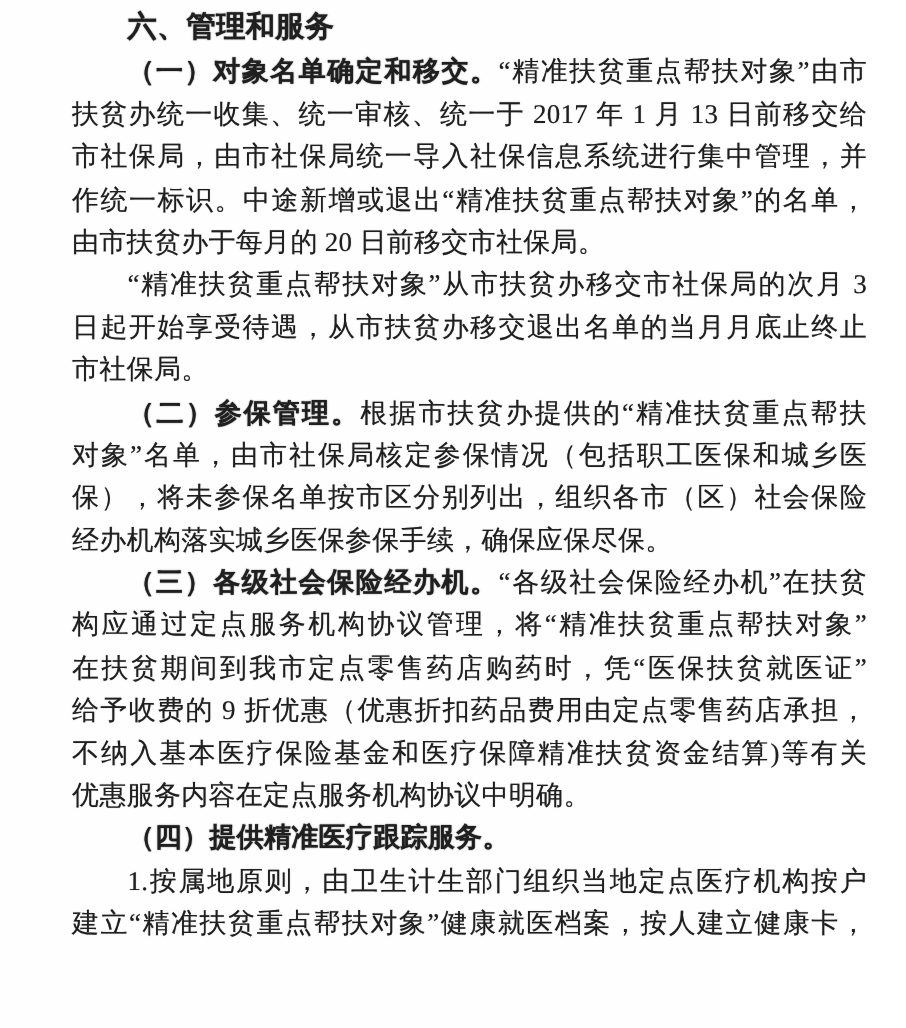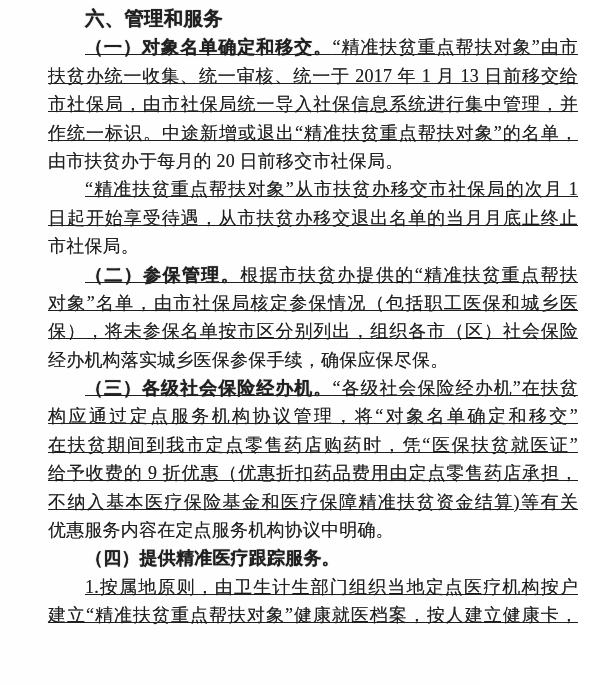--- a/index.html
+++ b/index.html
@@ -33,21 +33,20 @@
     font-size: 18px;
     color: #1f1f1f;
     white-space: nowrap;
     letter-spacing: 0.2px;
     text-shadow: 0 0 0.6px rgba(20,20,20,0.55);
   }
   .line.justify {
     text-align: justify;
     text-align-last: justify;
     text-justify: inter-character;
-    text-decoration: underline;
   }
   .line.indent {
     padding-left: 37px;
   }
   .line.heading {
     font-size: 19.5px;
   }
   .run.bold {
     font-weight: 700;
     text-shadow: 0 0 0.9px rgba(10,10,10,0.8);
@@ -57,29 +56,29 @@
 <body>
 
 <div class="page" style="background: rgb(254, 254, 254);">
   <div class="doc" id="doc-body" style="color: rgb(31, 31, 31);">
       <div class="line indent heading"><span class="run bold">六、管理和服务</span></div>
       <div class="line indent justify"><span class="run bold">（一）对象名单确定和移交。</span><span class="run">“精准扶贫重点帮扶对象”由市</span></div>
       <div class="line justify"><span class="run">扶贫办统一收集、统一审核、统一于 2017 年 1 月 13 日前移交给</span></div>
       <div class="line justify"><span class="run">市社保局，由市社保局统一导入社保信息系统进行集中管理，并</span></div>
       <div class="line justify"><span class="run">作统一标识。中途新增或退出“精准扶贫重点帮扶对象”的名单，</span></div>
       <div class="line"><span class="run">由市扶贫办于每月的 20 日前移交市社保局。</span></div>
-      <div class="line indent justify"><span class="run">“精准扶贫重点帮扶对象”从市扶贫办移交市社保局的次月 1</span></div>
+      <div class="line indent justify"><span class="run">“精准扶贫重点帮扶对象”从市扶贫办移交市社保局的次月 3</span></div>
       <div class="line justify"><span class="run">日起开始享受待遇，从市扶贫办移交退出名单的当月月底止终止</span></div>
       <div class="line"><span class="run">市社保局。</span></div>
       <div class="line indent justify"><span class="run bold">（二）参保管理。</span><span class="run">根据市扶贫办提供的“精准扶贫重点帮扶</span></div>
       <div class="line justify"><span class="run">对象”名单，由市社保局核定参保情况（包括职工医保和城乡医</span></div>
       <div class="line justify"><span class="run">保），将未参保名单按市区分别列出，组织各市（区）社会保险</span></div>
       <div class="line"><span class="run">经办机构落实城乡医保参保手续，确保应保尽保。</span></div>
       <div class="line indent justify"><span class="run bold">（三）各级社会保险经办机。</span><span class="run">“各级社会保险经办机”在扶贫</span></div>
-      <div class="line justify"><span class="run">构应通过定点服务机构协议管理，将“对象名单确定和移交”</span></div>
+      <div class="line justify"><span class="run">构应通过定点服务机构协议管理，将“精准扶贫重点帮扶对象”</span></div>
       <div class="line justify"><span class="run">在扶贫期间到我市定点零售药店购药时，凭“医保扶贫就医证”</span></div>
       <div class="line justify"><span class="run">给予收费的 9 折优惠（优惠折扣药品费用由定点零售药店承担，</span></div>
       <div class="line justify"><span class="run">不纳入基本医疗保险基金和医疗保障精准扶贫资金结算)等有关</span></div>
       <div class="line"><span class="run">优惠服务内容在定点服务机构协议中明确。</span></div>
       <div class="line indent"><span class="run bold">（四）提供精准医疗跟踪服务。</span></div>
       <div class="line indent justify"><span class="run">1.按属地原则，由卫生计生部门组织当地定点医疗机构按户</span></div>
       <div class="line justify"><span class="run">建立“精准扶贫重点帮扶对象”健康就医档案，按人建立健康卡，</span></div>
     </div>
 </div>
 

